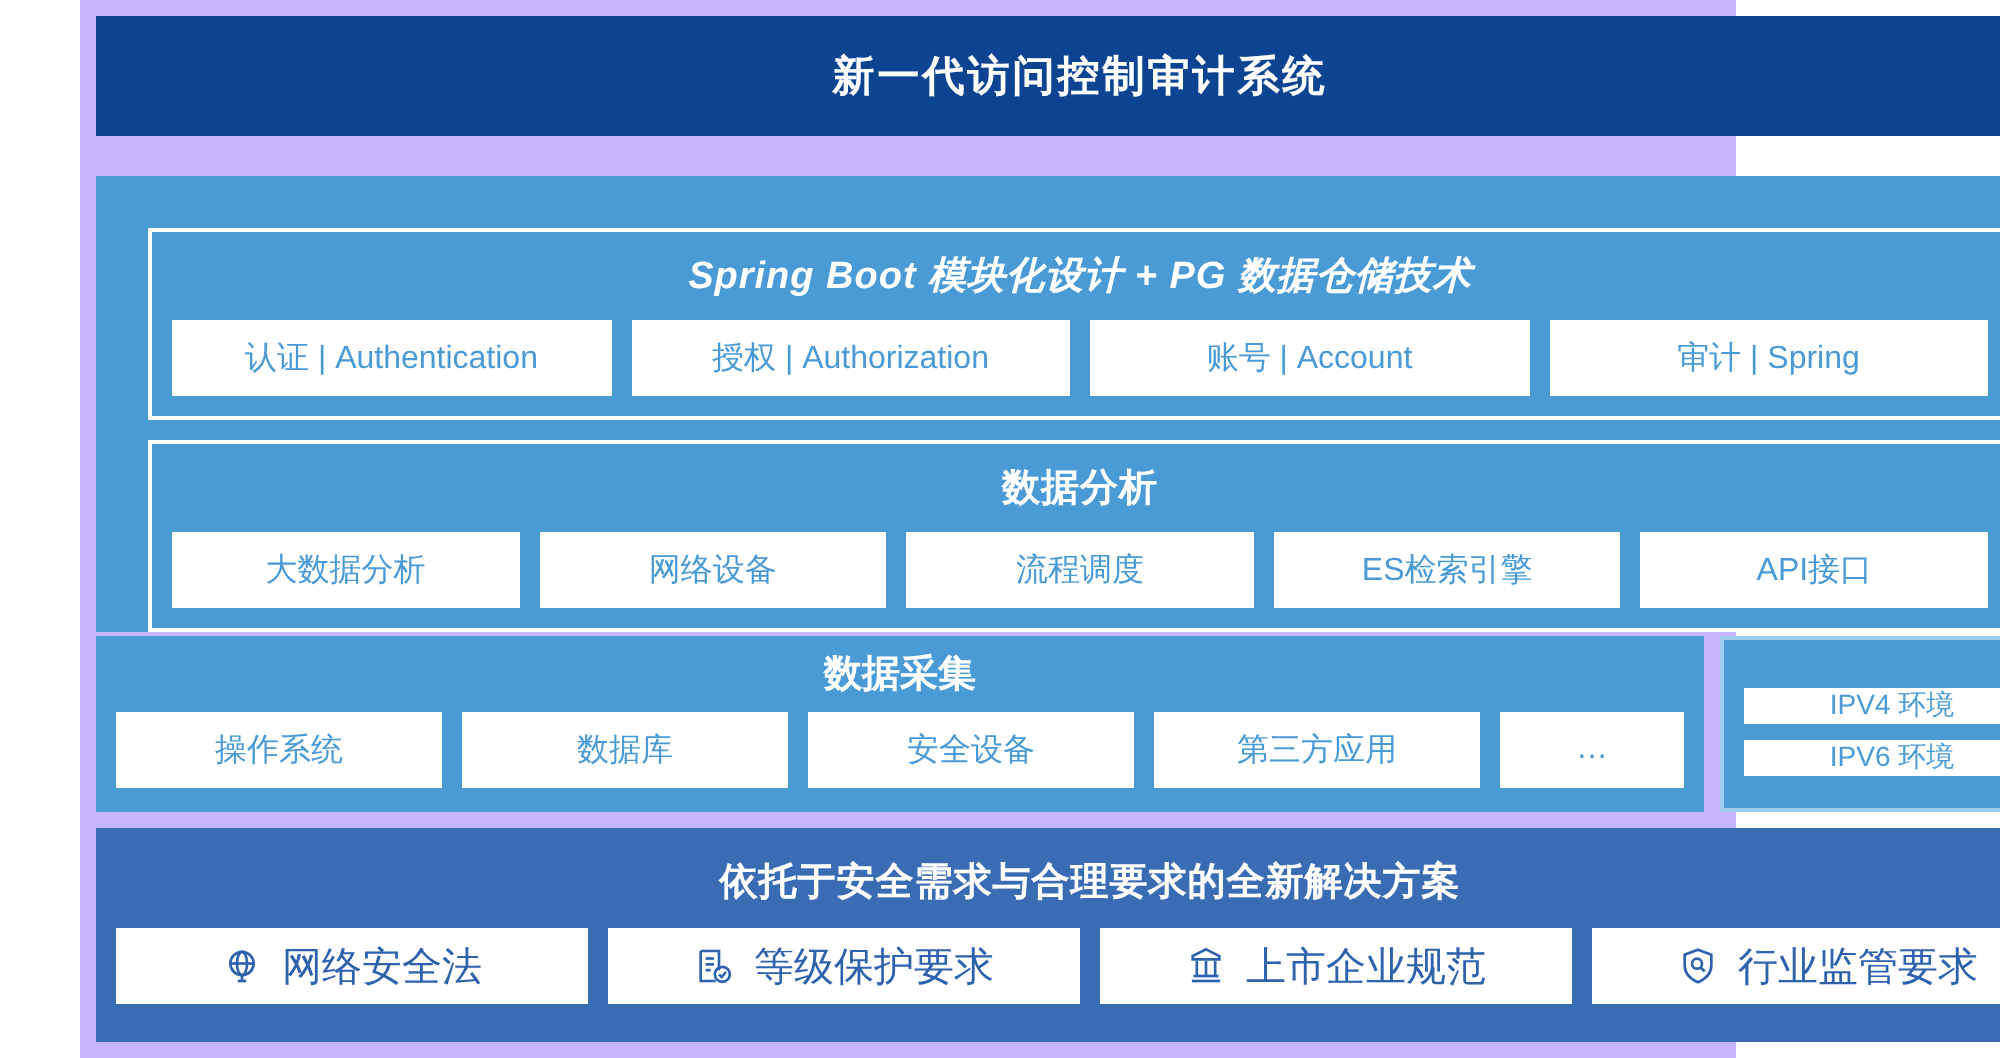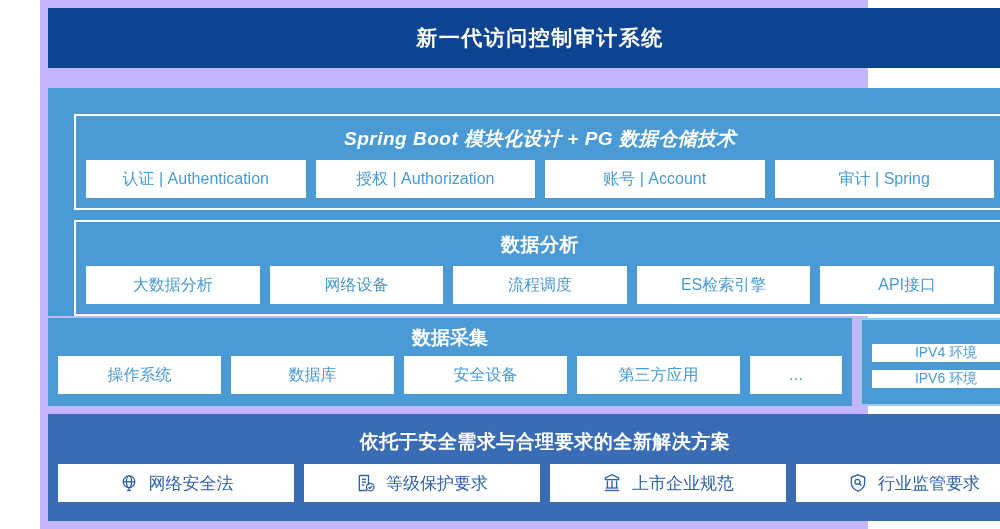--- a/index.html
+++ b/index.html
@@ -77,21 +77,21 @@
     background: #3a6cb3; padding: 8px 0 12px 10px;
   }
   .solution-title {
     text-align: center; color: #ffffff; font-size: 19px; font-weight: bold;
     line-height: 40px; letter-spacing: .5px;
   }
   .solution-chips { display: flex; gap: 10px; margin-top: 2px; }
   .solution-chip {
     flex: 1 1 0; height: 38px; background: #ffffff;
     display: flex; align-items: center; justify-content: center; gap: 10px;
-    color: #2f62ad; font-size: 17px; white-space: nowrap;
+    color: #2f62ad; font-size: 20px; white-space: nowrap;
   }
   .solution-chip .ico { width: 20px; height: 20px; display:block; flex:0 0 20px; }
   .solution-chip .ico svg { display: block; }
 </style>
 </head>
 <body>
 
 <div class="page">
 
   <div class="titlebar">

